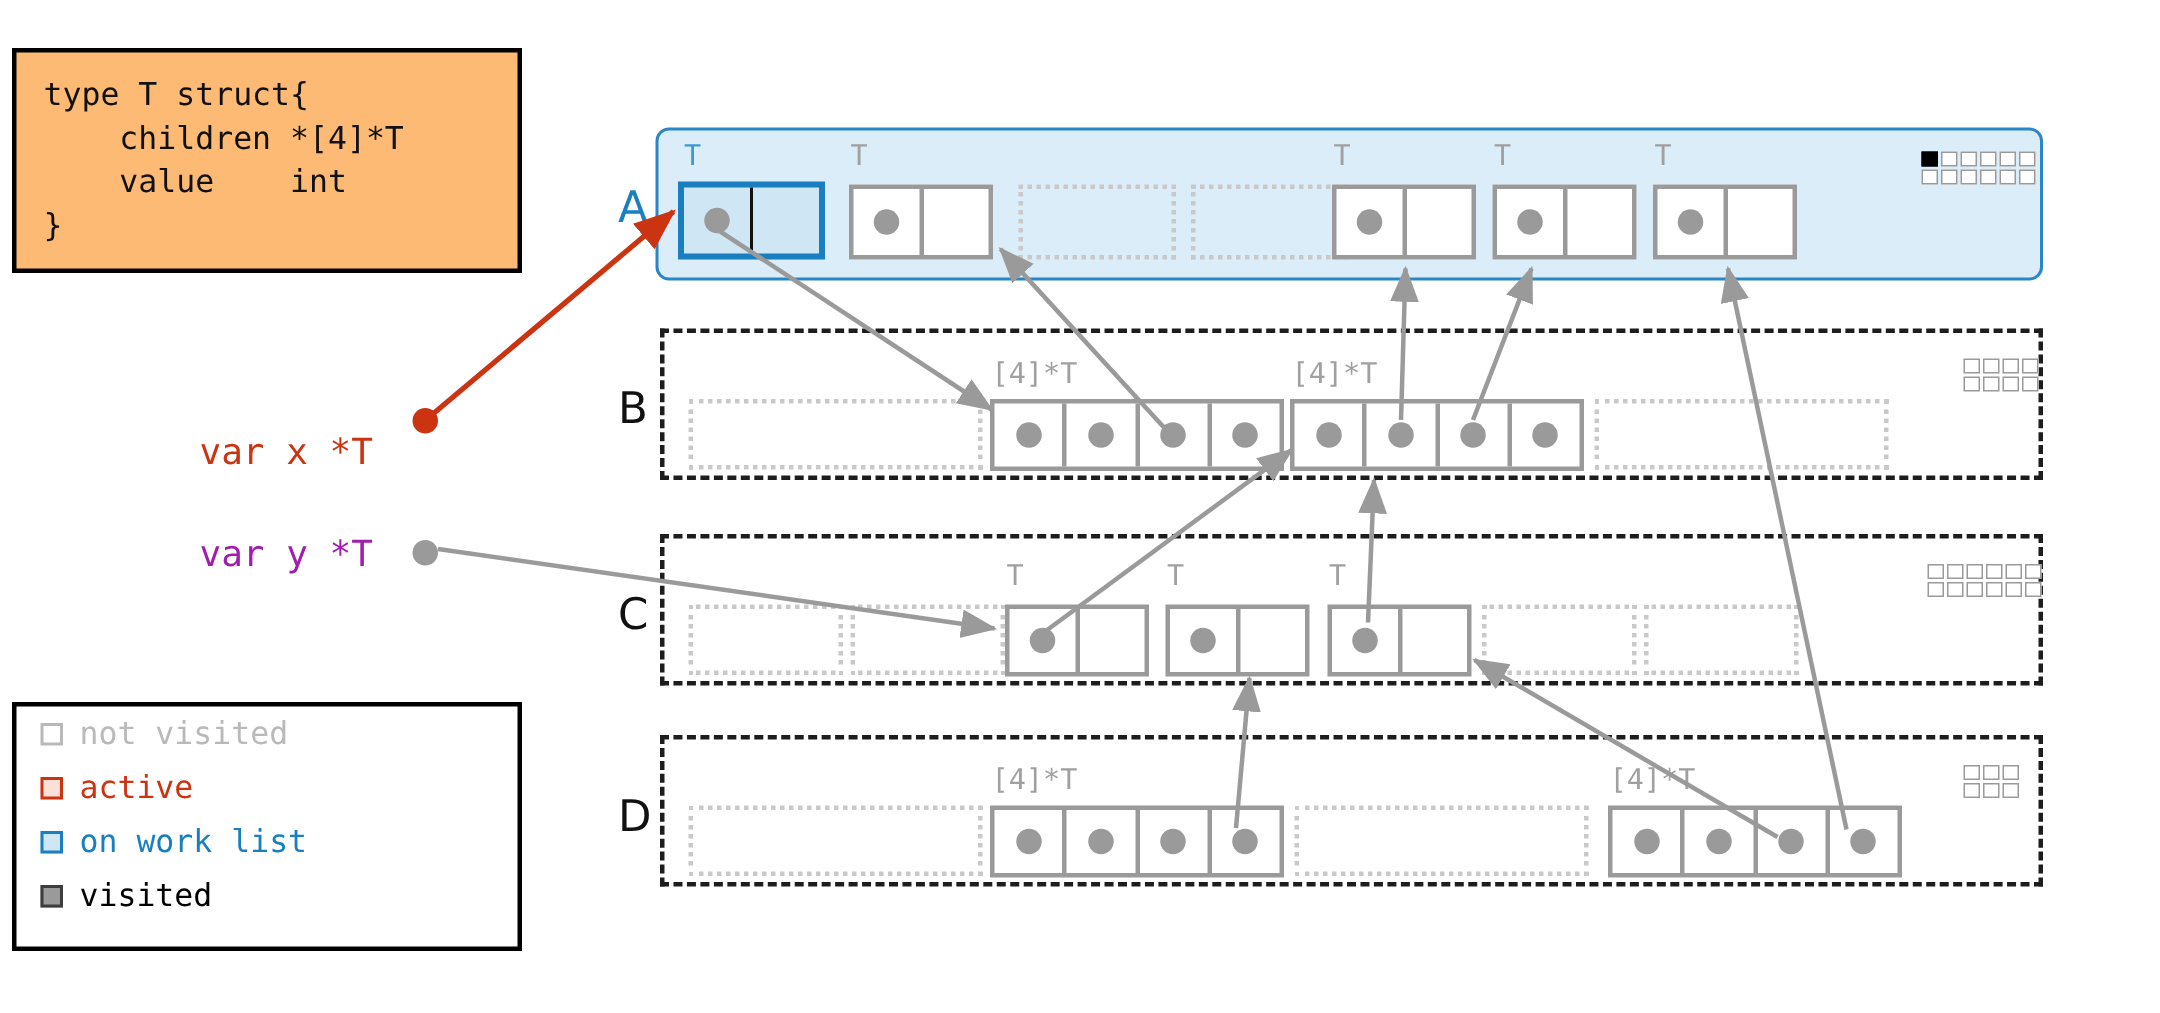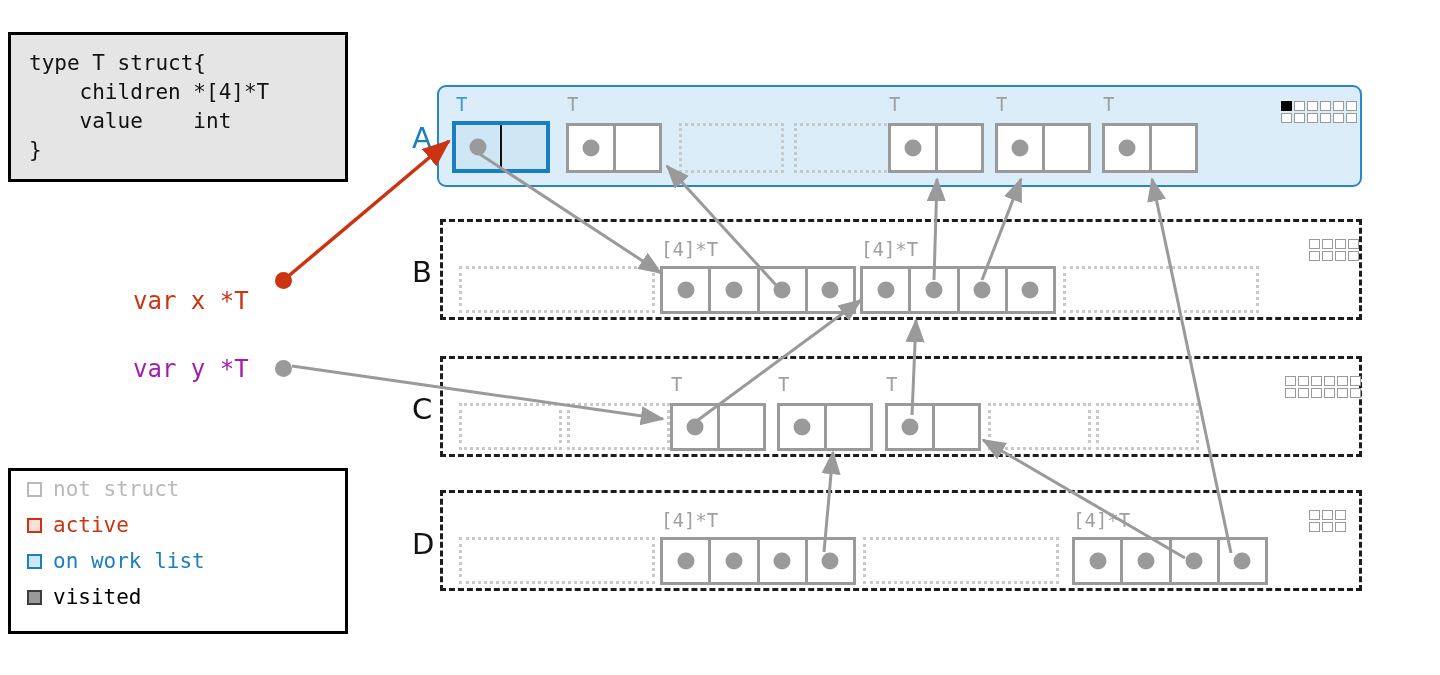--- a/index.html
+++ b/index.html
@@ -4,21 +4,21 @@
 <style>
   html,body{margin:0;padding:0;background:#ffffff;}
   body{width:1440px;height:675px;position:relative;overflow:hidden;
        font-family:"DejaVu Sans Mono","Liberation Mono",monospace;}
 
   
   .abs{position:absolute;box-sizing:border-box;}
 
   
   #code-box{left:8px;top:32px;width:340px;height:150px;
-            border:3px solid #000;background:#e5e5e5;}
+            border:3px solid #000;background:#fdba74;}
   #code-text{position:absolute;left:18px;top:14px;
              font-size:21px;line-height:29px;color:#111;white-space:pre;}
 
   
   #legend-box{left:8px;top:468px;width:340px;height:166px;
               border:3px solid #000;background:#fff;}
   .legend-row{display:flex;align-items:center;height:36px;padding-left:16px;}
   .legend-sw{width:15px;height:15px;box-sizing:border-box;margin-right:11px;flex:none;}
   .legend-lb{font-size:21px;line-height:21px;}
   .sw-notvisited{border:2px solid #b9b9b9;background:#fff;}
@@ -98,21 +98,21 @@
 <div class="abs" id="code-box">
   <div id="code-text">type T struct{
     children *[4]*T
     value    int
 }</div>
 </div>
 
 <div class="abs" id="legend-box">
   <div class="legend-row">
     <span class="legend-sw sw-notvisited"></span>
-    <span class="legend-lb lb-notvisited" style="color: rgb(185, 185, 185);">not struct</span>
+    <span class="legend-lb lb-notvisited" style="color: rgb(185, 185, 185);">not visited</span>
   </div>
   <div class="legend-row">
     <span class="legend-sw sw-active"></span>
     <span class="legend-lb lb-active" style="color: rgb(204, 51, 17);">active</span>
   </div>
   <div class="legend-row">
     <span class="legend-sw sw-worklist"></span>
     <span class="legend-lb lb-worklist" style="color: rgb(26, 127, 193);">on work list</span>
   </div>
   <div class="legend-row">

